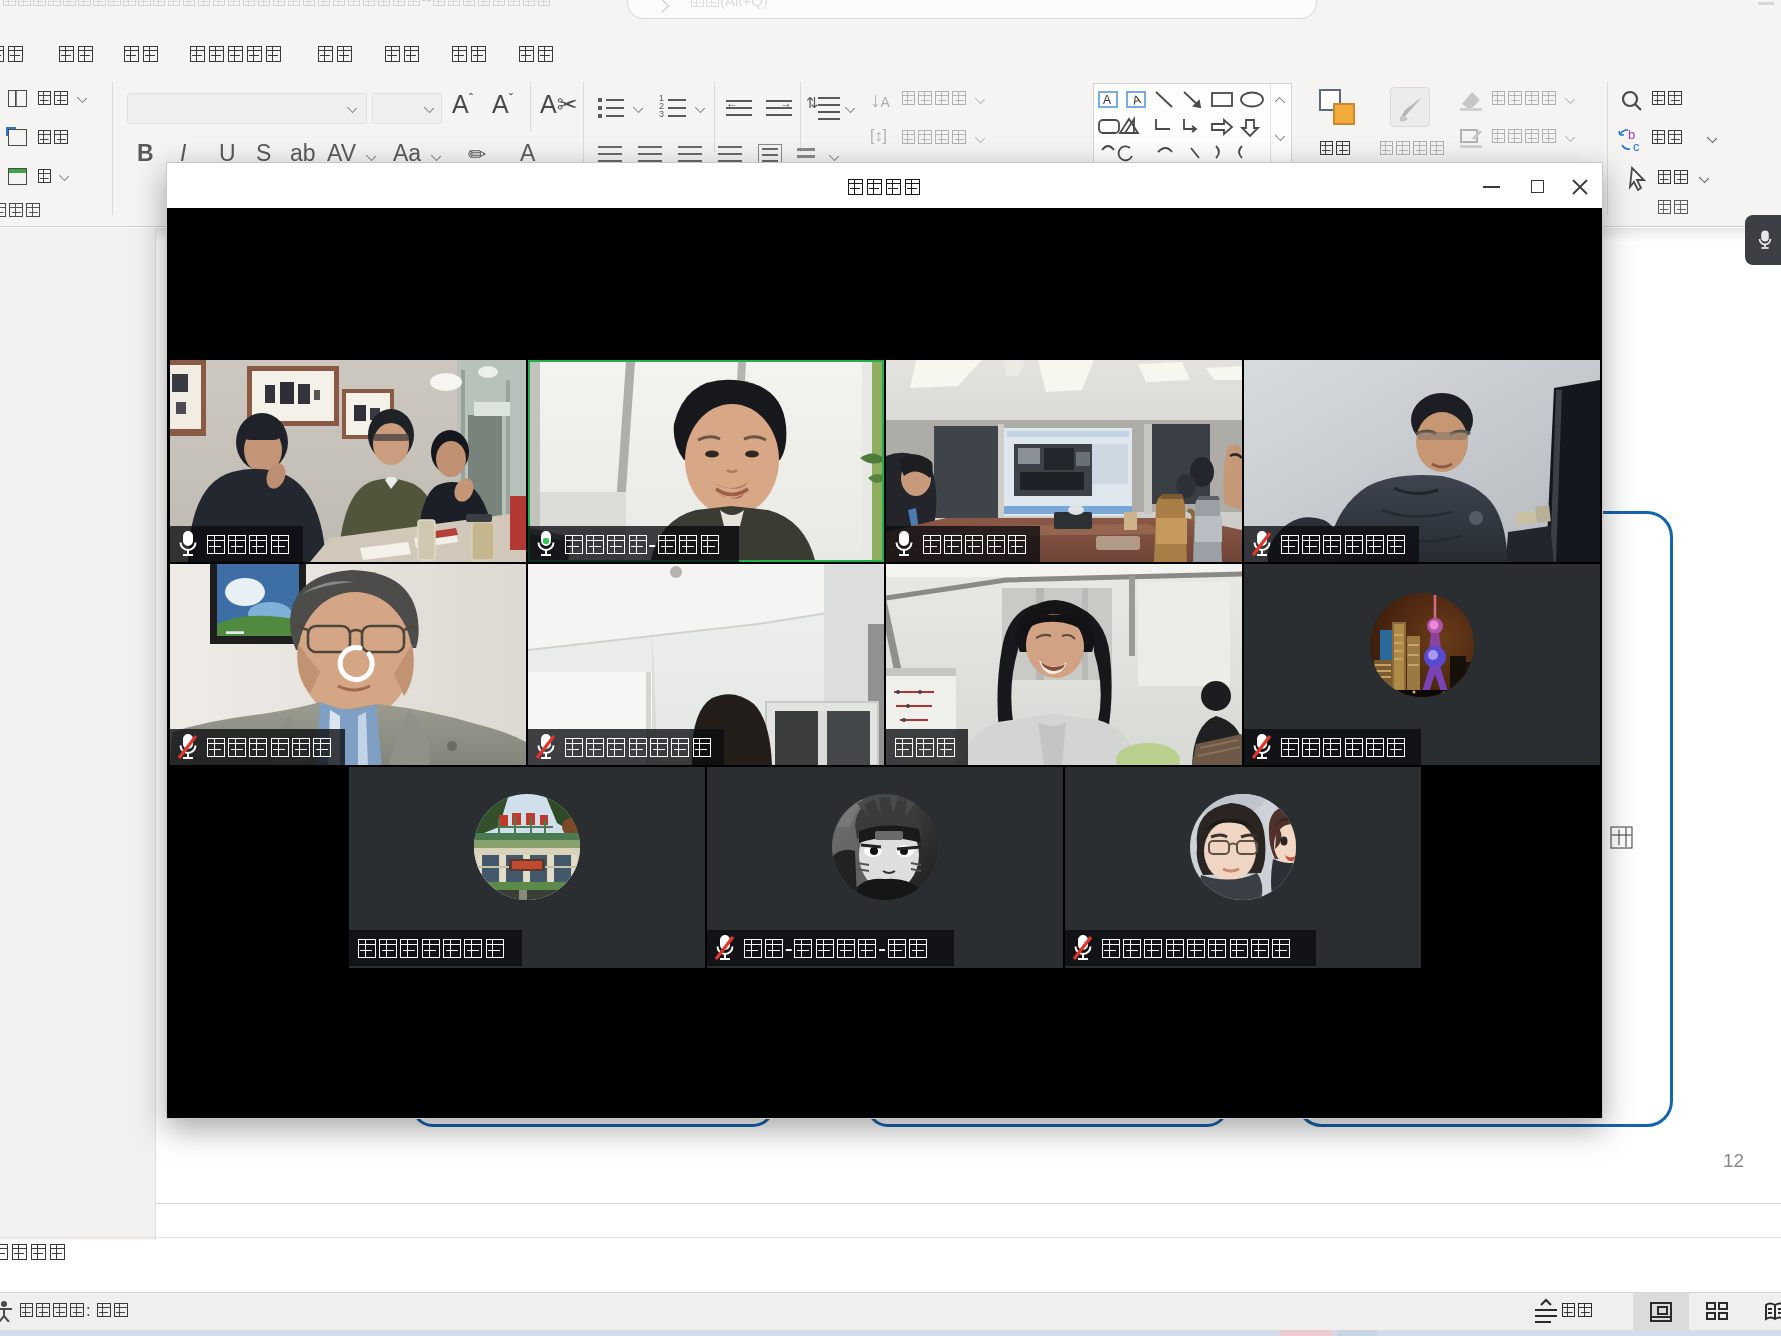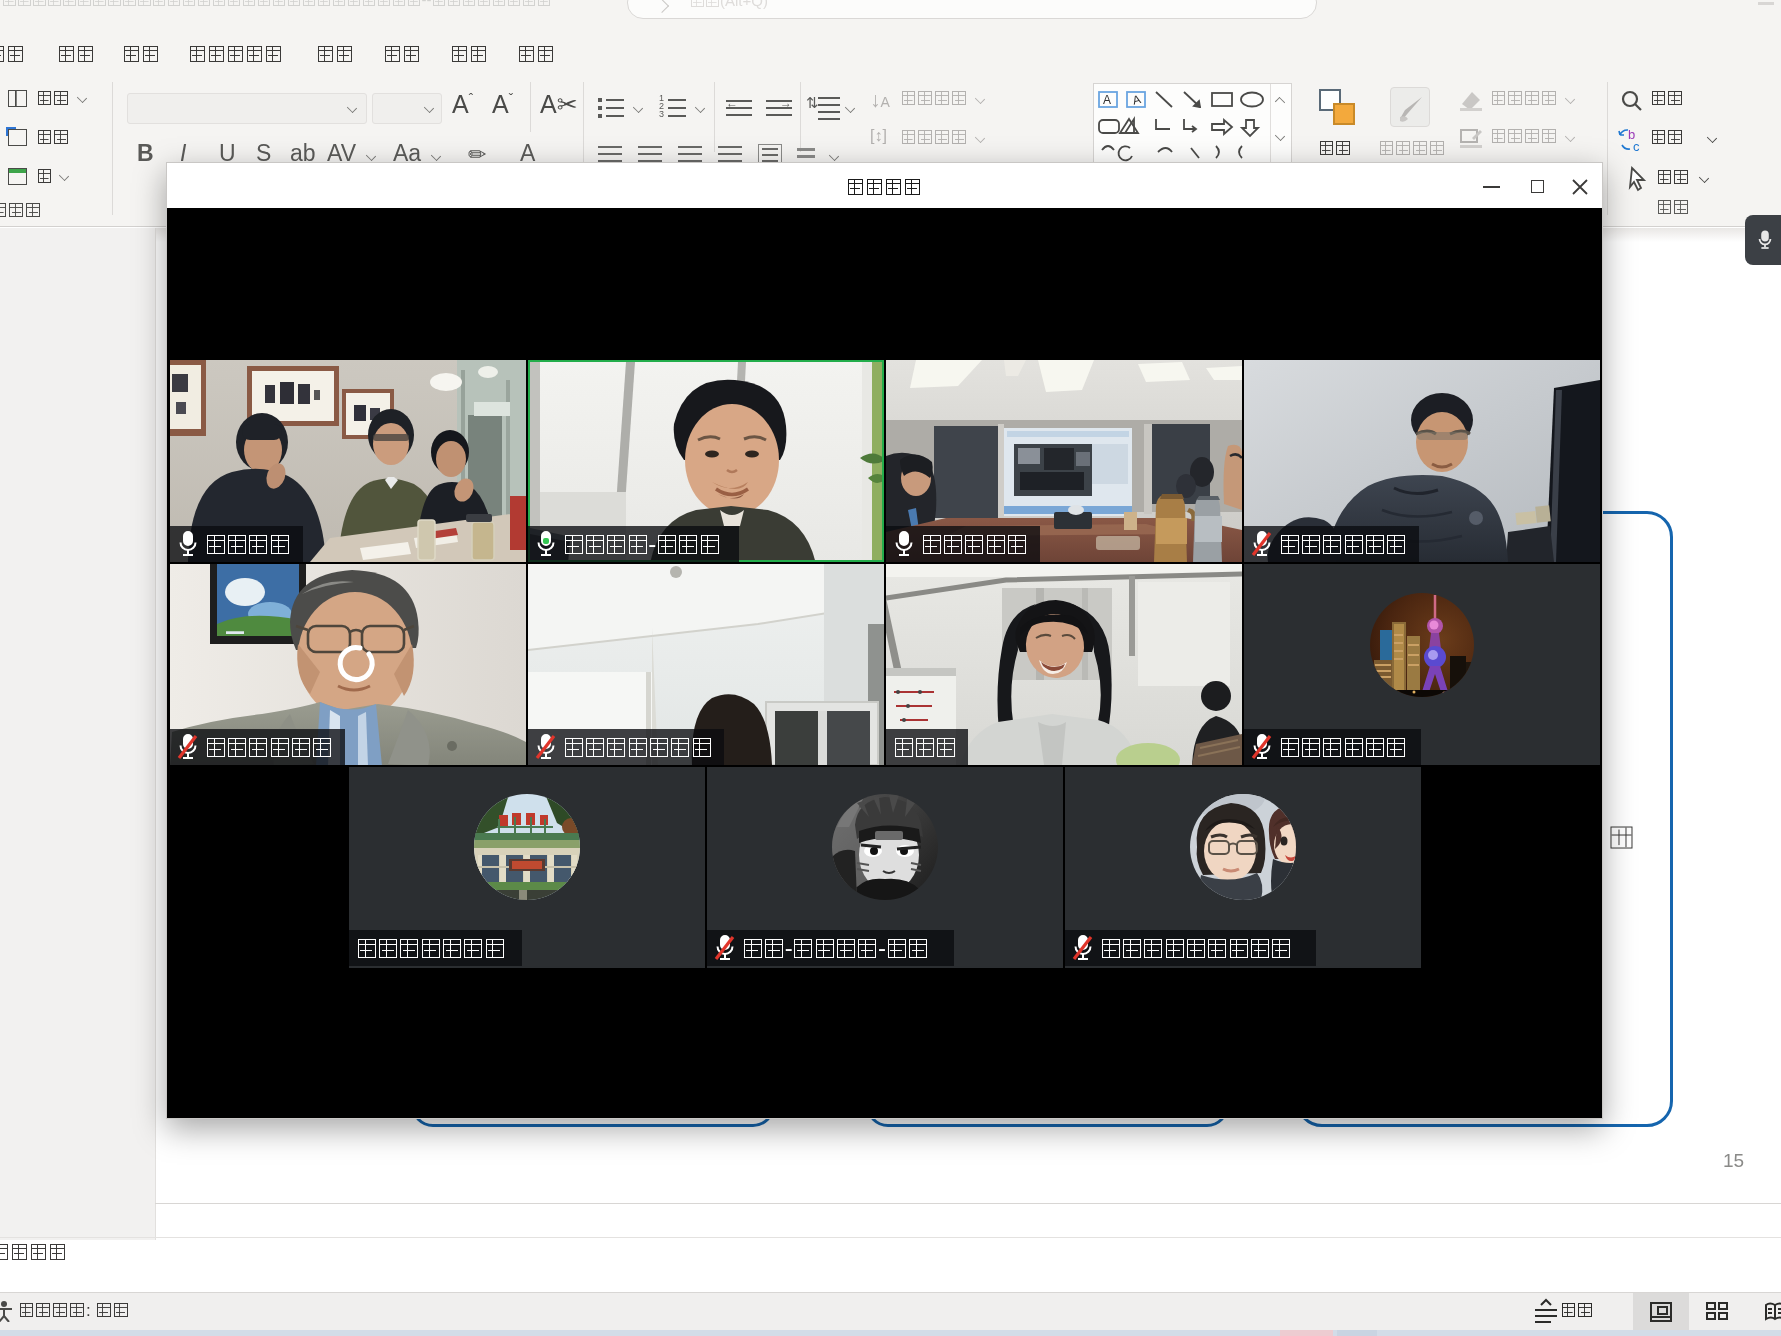--- a/index.html
+++ b/index.html
@@ -194,21 +194,21 @@
 <div class="ab dtxt" style="left:1656px;top:168px;font-size:17px"><i class="z"></i><i class="z"></i></div>
 <div class="chev ab" style="left:1700px;top:174px;border-color:#4a4a48"></div>
 <div class="ab" style="left:1656px;top:198px;font-size:17px;color:#5a5a58"><i class="z"></i><i class="z"></i></div>
 <div class="ab" style="left:0;top:228px;width:1781px;height:975px;background:#fff"></div>
 <div class="ab" style="left:0;top:228px;width:1781px;height:14px;background:linear-gradient(#e9e7e5,rgba(255,255,255,0))"></div>
 <div class="ab" style="left:0;top:228px;width:156px;height:1012px;background:#f2f1f0;border-right:1px solid #e2e0de"></div>
 <div class="ab" style="left:411px;top:1000px;width:364px;height:127px;border:3px solid #1565ae;border-radius:22px;background:#fff"></div>
 <div class="ab" style="left:866px;top:1000px;width:363px;height:127px;border:3px solid #1565ae;border-radius:22px;background:#fff"></div>
 <div class="ab" style="left:1296px;top:511px;width:377px;height:616px;border:3px solid #1565ae;border-radius:26px;background:#fff"></div>
 <div class="ab" style="left:1608px;top:822px;font-size:26px;color:#3b3a39;transform:rotate(90deg)"><i class="z"></i></div>
-<div class="ab" style="left:1723px;top:1150px;font-size:19px;color:#8a8a88">15</div>
+<div class="ab" style="left:1723px;top:1150px;font-size:19px;color:#8a8a88">12</div>
 <div class="ab" style="left:155px;top:1203px;width:1626px;height:1px;background:#d8d6d4"></div>
 <div class="ab" style="left:0;top:1237px;width:1781px;height:1px;background:#e4e2e0"></div>
 <div class="ab" style="left:-9px;top:1241px;font-size:19px;color:#3b3a39;font-weight:bold"><i class="z"></i><i class="z"></i><i class="z"></i><i class="z"></i></div>
 <div class="ab" style="left:0;top:1292px;width:1781px;height:38px;background:#f0efee;border-top:1px solid #d8d6d4"></div>
 <svg class="ab" style="left:-6px;top:1300px" width="20" height="22">
     <circle cx="10" cy="4" r="3" fill="#4a4a48"></circle>
     <path d="M2 9 h16 M10 8 v8 M10 16 l-5 6 M10 16 l5 6" stroke="#4a4a48" stroke-width="2" fill="none"></path>
   </svg>
 <div class="ab" style="left:18px;top:1301px;font-size:17px;color:#3b3a39"><i class="z"></i><i class="z"></i><i class="z"></i><i class="z"></i>: <i class="z"></i><i class="z"></i></div>
 <svg class="ab" style="left:1533px;top:1297px" width="26" height="26">

